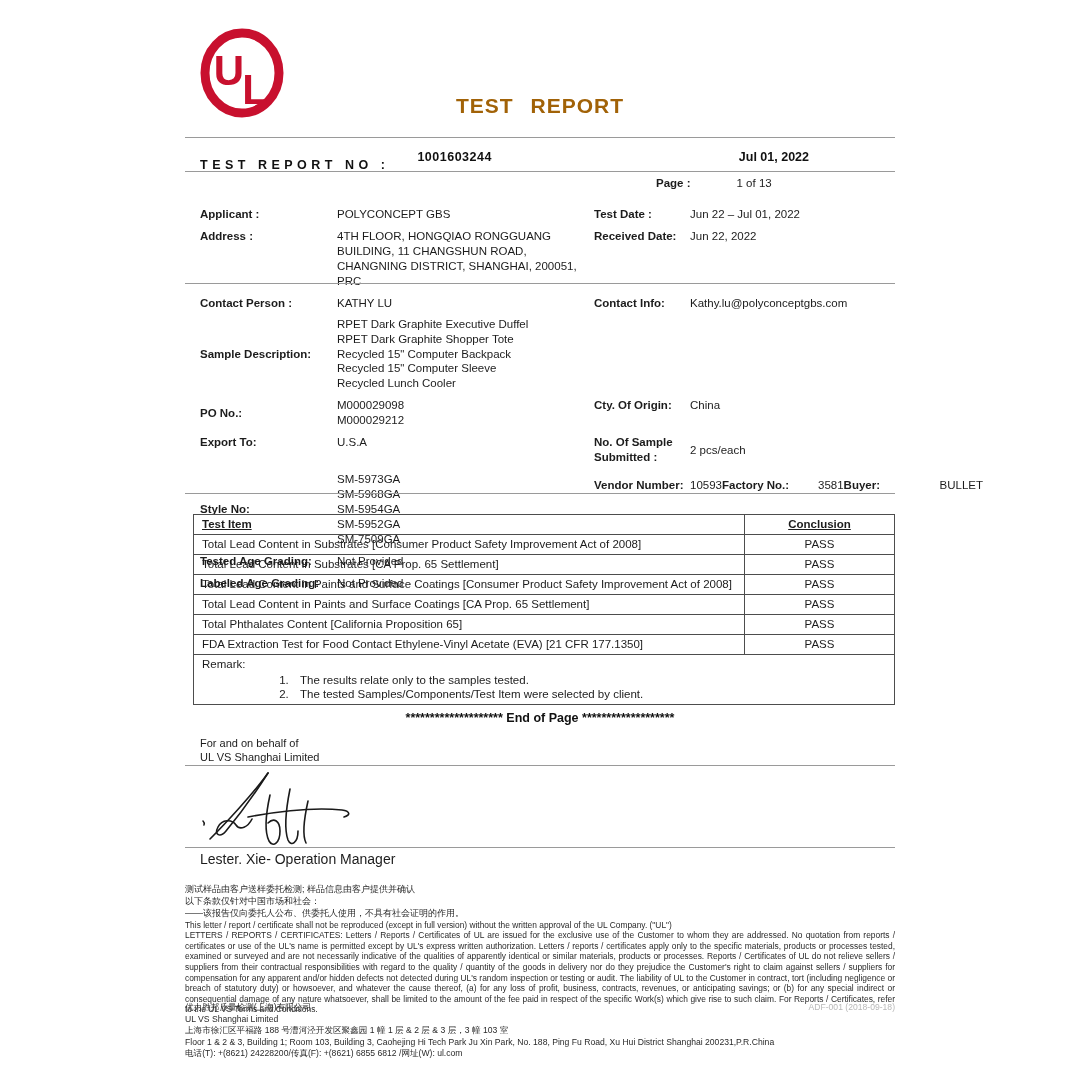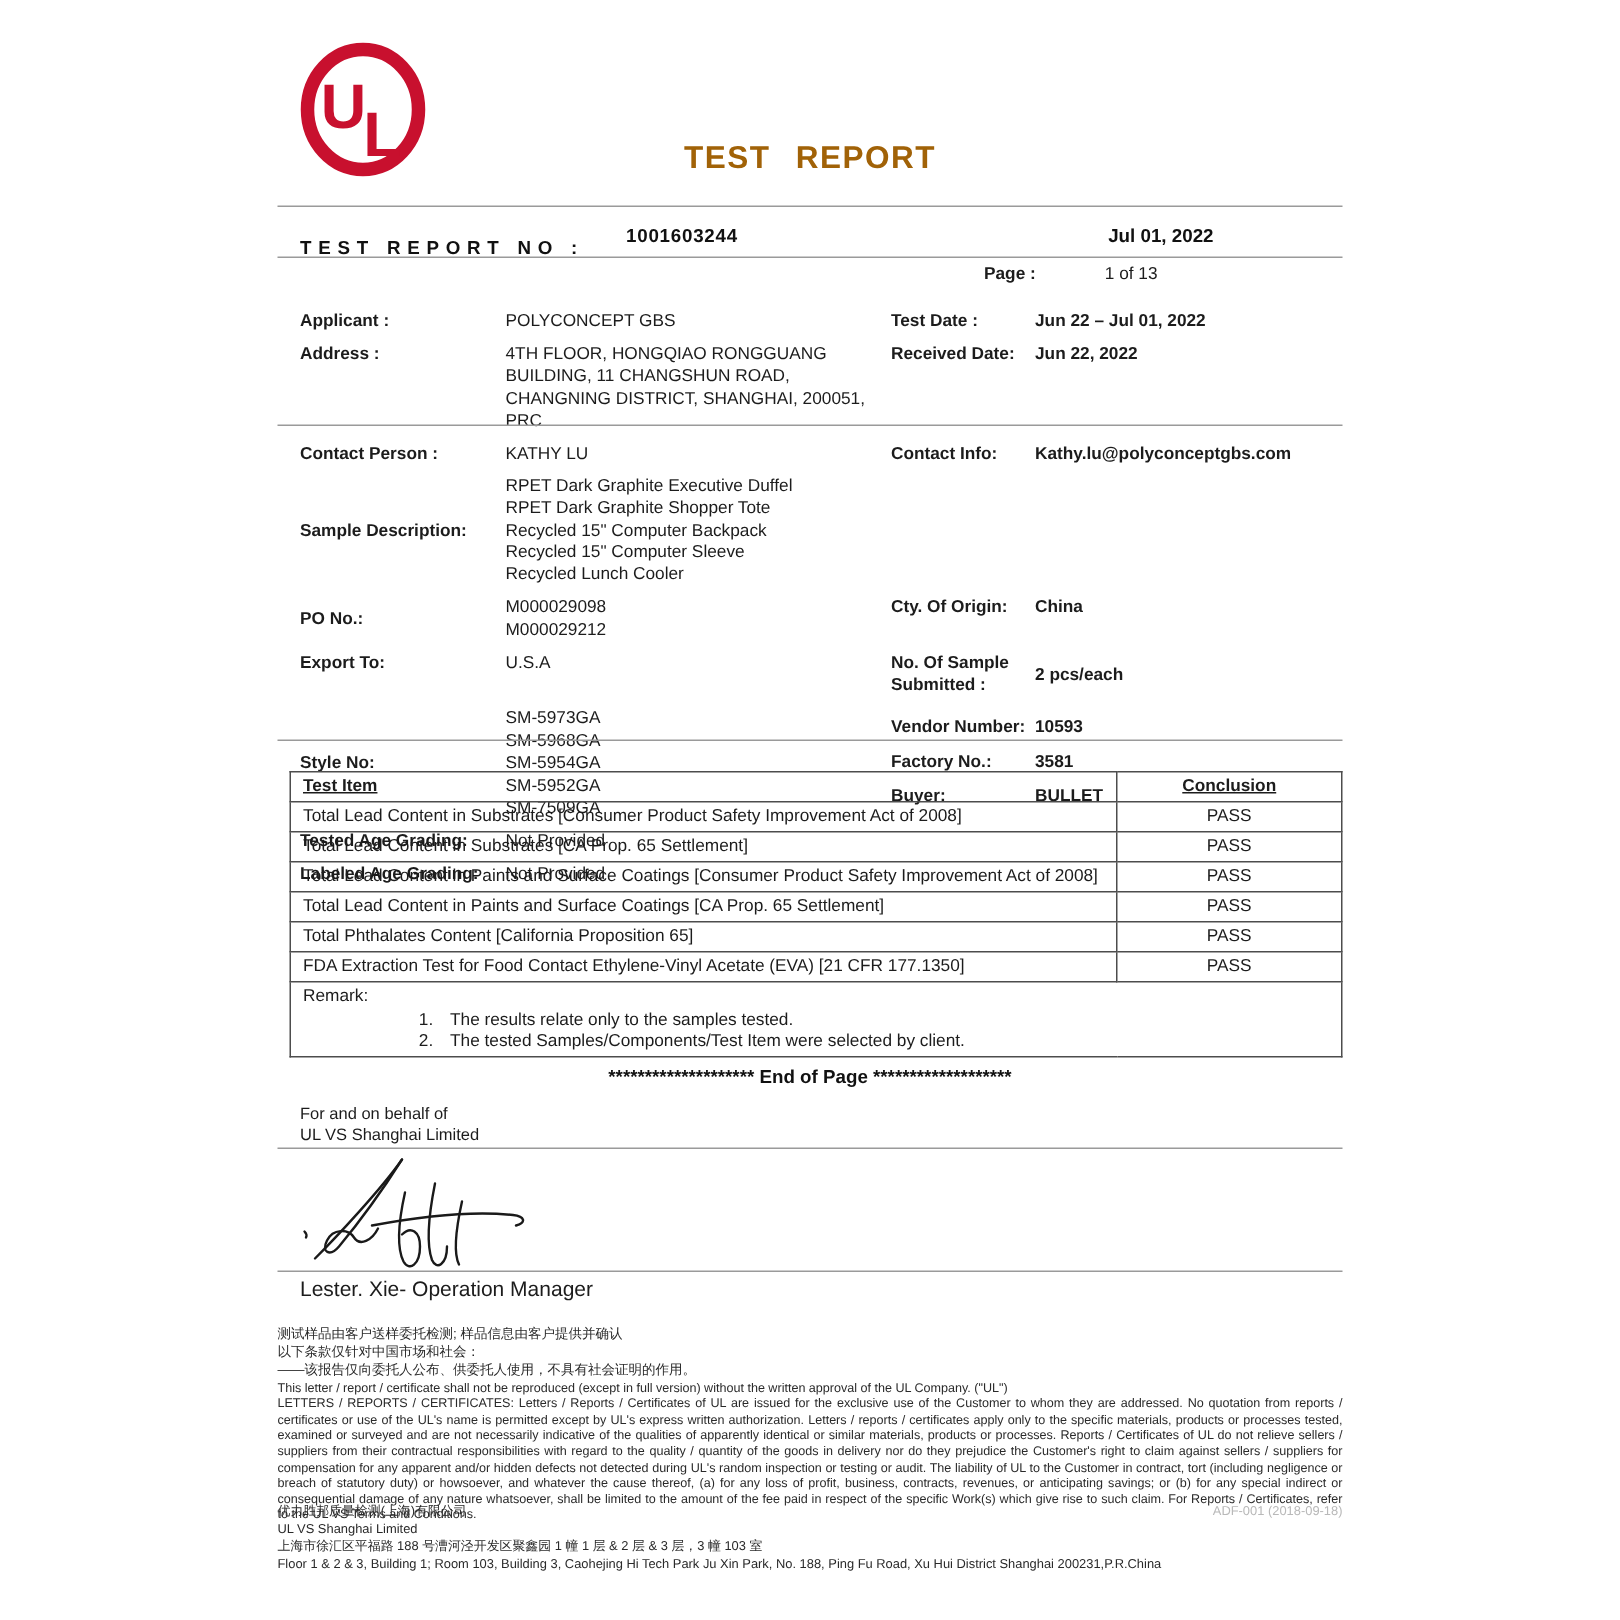--- a/index.html
+++ b/index.html
@@ -30,23 +30,23 @@
   .page-row .pvalue { margin-left:46px; }
 
   
   .info { top:207px; padding-left:15px; }
   .irow { display:flex; margin-bottom:7px; }
   .ileft { width:394px; display:flex; flex-shrink:0; }
   .iright { flex:1; display:flex; }
   .ilabel { width:137px; flex-shrink:0; font-weight:bold; }
   .ival { flex:1; padding-right:10px; }
   .rlabel2 { width:96px; flex-shrink:0; font-weight:bold; }
-  .rval2 { flex:1;font-weight:bold; }
+  .rval2 { flex:1; }
   .multiline { white-space:pre-line; }
-  .stack { flex:1; display:flex; flex-direction:column; justify-content:space-between; padding:6px 0 8px 0; }
+  .stack { flex:1; display:flex; flex-direction:row; justify-content:flex-start; padding:6px 0 8px 0; }
   .stack .srow { display:flex; }
   .mb2 { margin-bottom:2px; }
 
   
   .tablewrap { position:absolute; left:193px; top:514px; width:702px; }
   table.results { width:100%; border-collapse:collapse; font-size:11.5px; }
   table.results td { border:1px solid #4d4d4d; padding:2px 8px; height:17px; vertical-align:middle; }
   td.concl { width:150px; text-align:center; }
   .thead span { font-weight:bold; text-decoration:underline; }
   td.remark-cell { padding:3px 8px 5px 8px; }
@@ -288,14 +288,15 @@
   <div class="en-just">LETTERS / REPORTS / CERTIFICATES: Letters / Reports / Certificates of UL are issued for the exclusive use of the Customer to whom they are addressed. No quotation from reports / certificates or use of the UL's name is permitted except by UL's express written authorization. Letters / reports / certificates apply only to the specific materials, products or processes tested, examined or surveyed and are not necessarily indicative of the qualities of apparently identical or similar materials, products or processes. Reports / Certificates of UL do not relieve sellers / suppliers from their contractual responsibilities with regard to the quality / quantity of the goods in delivery nor do they prejudice the Customer's right to claim against sellers / suppliers for compensation for any apparent and/or hidden defects not detected during UL's random inspection or testing or audit. The liability of UL to the Customer in contract, tort (including negligence or breach of statutory duty) or howsoever, and whatever the cause thereof, (a) for any loss of profit, business, contracts, revenues, or anticipating savings; or (b) for any special indirect or consequential damage of any nature whatsoever, shall be limited to the amount of the fee paid in respect of the specific Work(s) which give rise to such claim. For Reports / Certificates, refer to the UL VS Terms and Conditions.</div>
 </div>
 
 <div class="content footer">
   <div class="footer-inner">
     <span class="adf">ADF-001 (2018-09-18)</span>
     <div>优力胜邦质量检测(上海)有限公司</div>
     <div>UL VS Shanghai Limited</div>
     <div>上海市徐汇区平福路 188 号漕河泾开发区聚鑫园 1 幢 1 层 &amp; 2 层 &amp; 3 层，3 幢 103 室</div>
     <div>Floor 1 &amp; 2 &amp; 3, Building 1; Room 103, Building 3, Caohejing Hi Tech Park Ju Xin Park, No. 188, Ping Fu Road, Xu Hui District Shanghai 200231,P.R.China</div>
+    <div>电话(T): +(8621) 24228200/传真(F): +(8621) 6855 6812 /网址(W): ul.com</div>
   </div>
 </div>
 
 </body></html>

